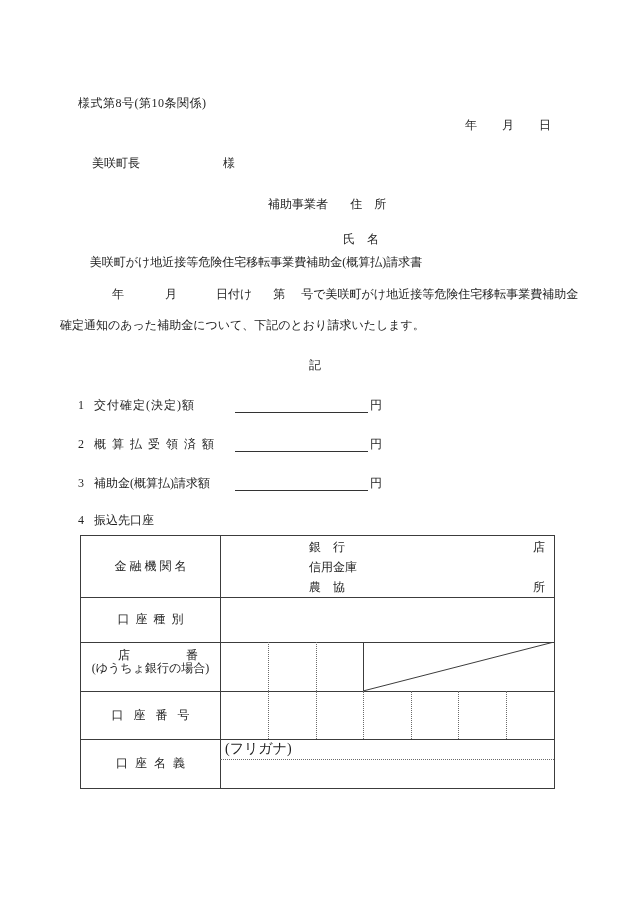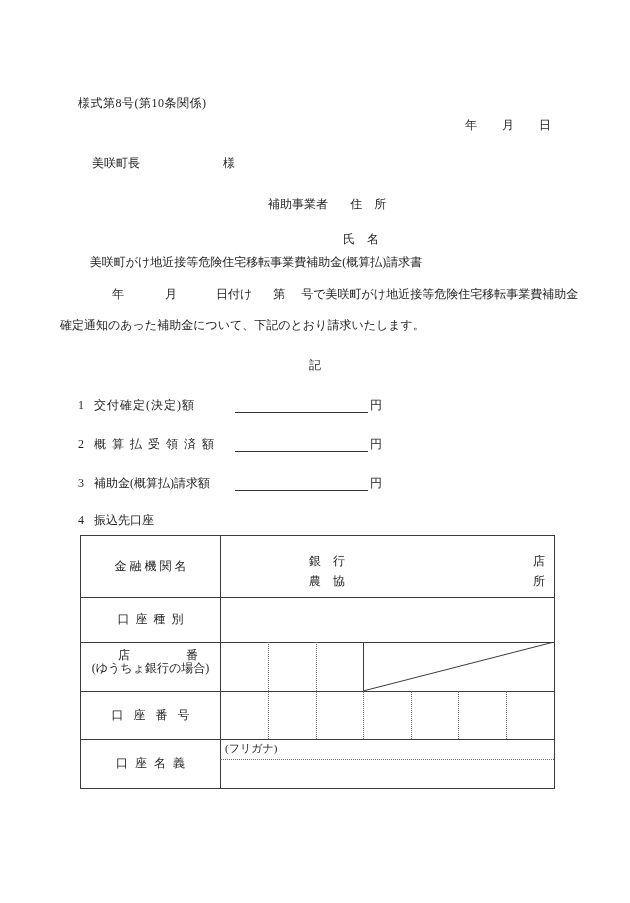--- a/index.html
+++ b/index.html
@@ -45,24 +45,24 @@
   .lbl{position:absolute;left:0;width:139px;text-align:center;white-space:nowrap;}
   .lbl-institution{top:0;height:61px;line-height:61px;letter-spacing:3px;text-indent:3px;}
   .lbl-type{top:61px;height:45px;line-height:45px;letter-spacing:6px;text-indent:6px;}
   .lbl-branch{top:106px;height:49px;}
   .branch-name{margin:7px 0 0 37px;width:80px;display:flex;justify-content:space-between;}
   .branch-note{margin-top:0;text-align:center;}
   .lbl-accno{top:155px;height:48px;line-height:48px;letter-spacing:10px;text-indent:10px;}
   .lbl-holder{top:203px;height:49px;line-height:49px;letter-spacing:7px;text-indent:7px;}
   .inst-cell{position:absolute;left:139px;top:0;width:334px;height:61px;}
   .inst-row{display:flex;justify-content:space-between;padding:0 9px 0 89px;height:20px;line-height:20px;}
-  .inst-row:first-child{margin-top:15px;}
+  .inst-row:first-child{margin-top:1px;}
   .type-value{position:absolute;left:139px;top:61px;width:334px;height:45px;line-height:45px;text-align:center;letter-spacing:13px;text-indent:13px;}
   .diagonal{position:absolute;left:282px;top:106px;width:191px;height:49px;}
-  .furigana{position:absolute;left:144px;top:206px;font-size:11px;text-align:right;}
+  .furigana{position:absolute;left:144px;top:206px;font-size:14px;text-align:right;}
   .dotted-h{position:absolute;left:139px;top:223px;width:334px;height:0;border-top:1px dotted #6a6a6a;}
 </style>
 </head>
 <body>
 
 <div class="page">
 
   <div class="abs form-number">様式第8号(第10条関係)</div>
 
   <div class="abs date-line">
@@ -131,20 +131,24 @@
     <div class="hline" style="top:155px;"></div>
     <div class="hline" style="top:203px;"></div>
 
     <div class="lbl lbl-institution">金融機関名</div>
     <div class="inst-cell">
       <div class="inst-row">
         <span>銀　行</span>
         <span>店</span>
       </div>
       <div class="inst-row">
+        <span>信用金庫</span>
+        <span></span>
+      </div>
+      <div class="inst-row">
         <span>農　協</span>
         <span>所</span>
       </div>
     </div>
 
     <div class="lbl lbl-type">口座種別</div>
 
     <div class="lbl lbl-branch">
       <div class="branch-name">
         <span>店</span>

